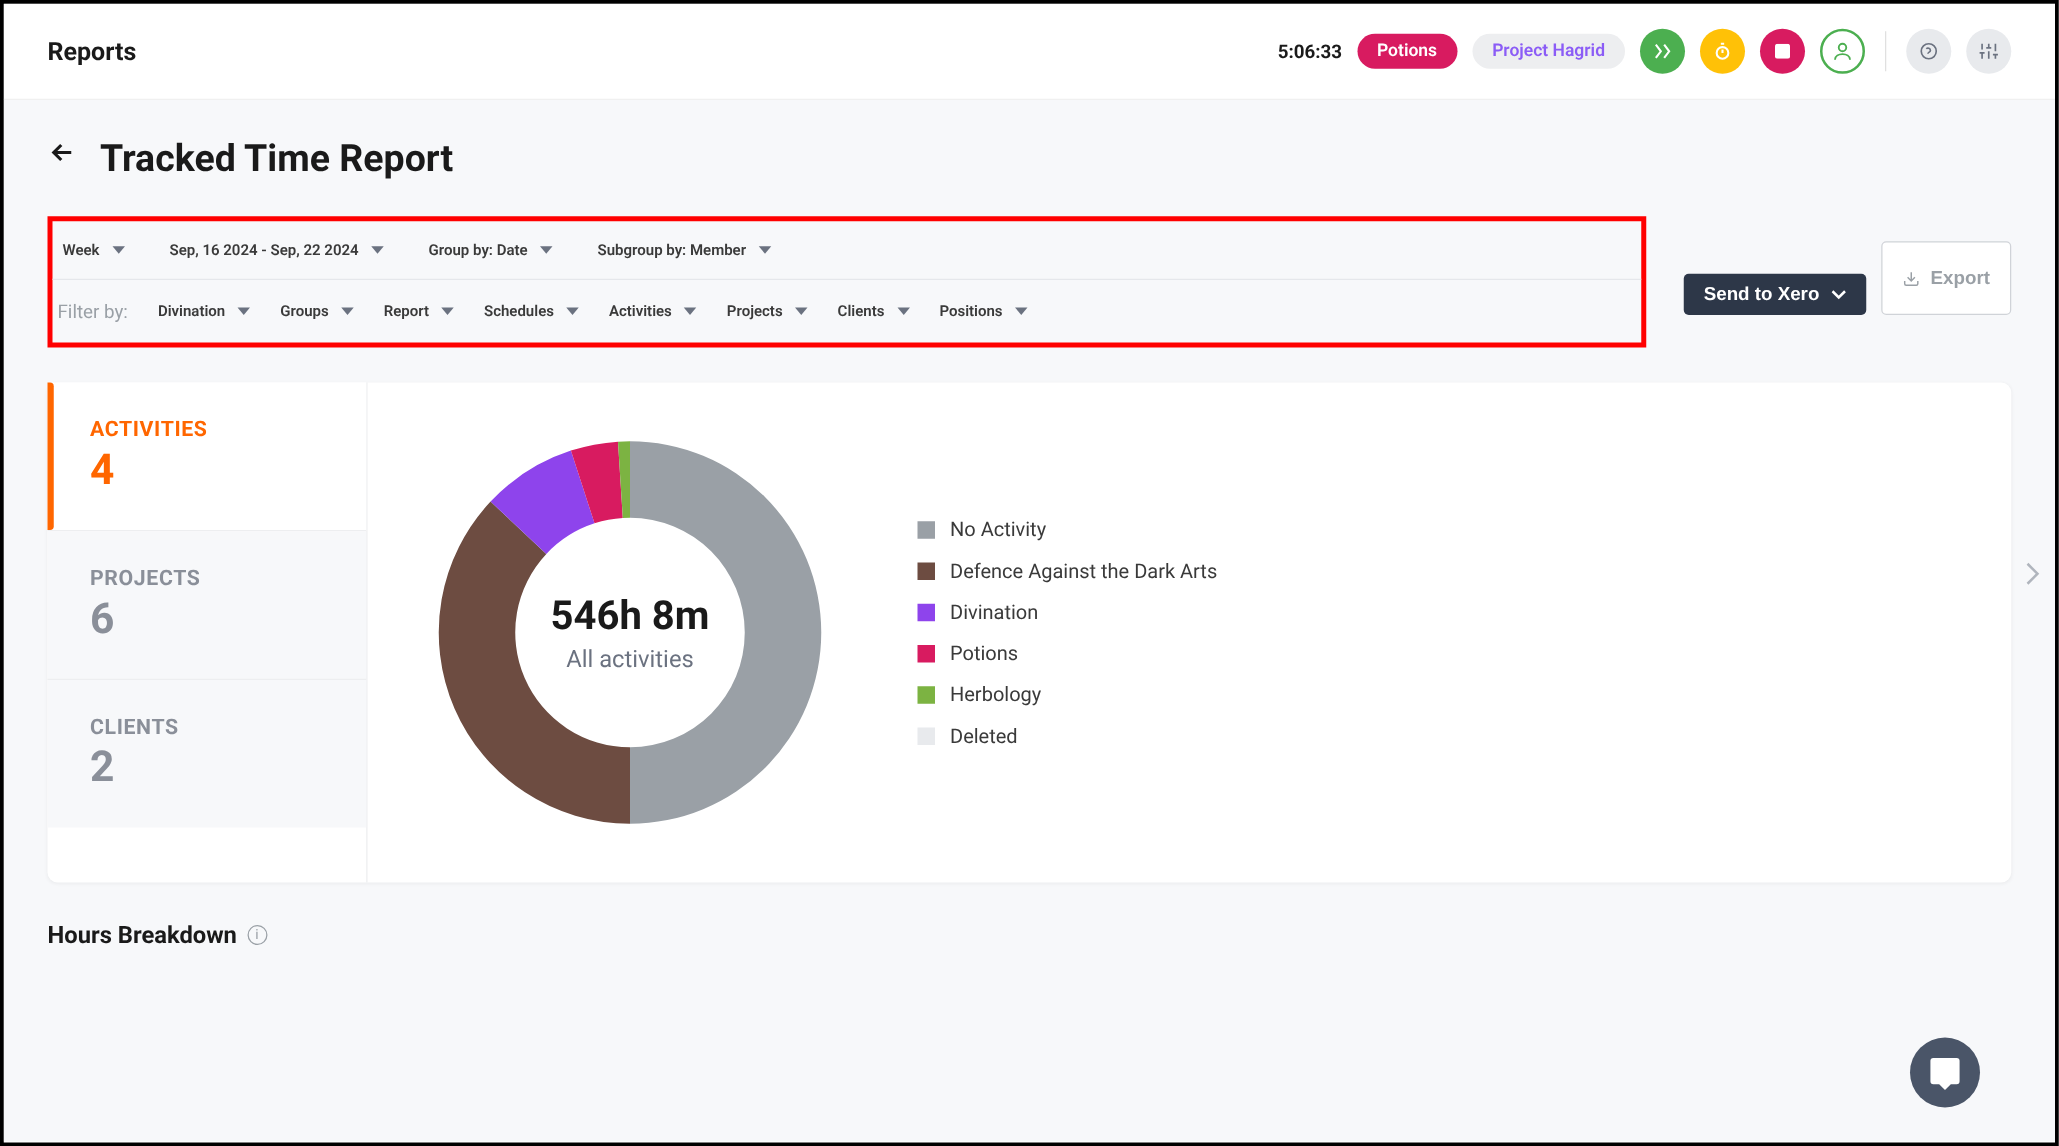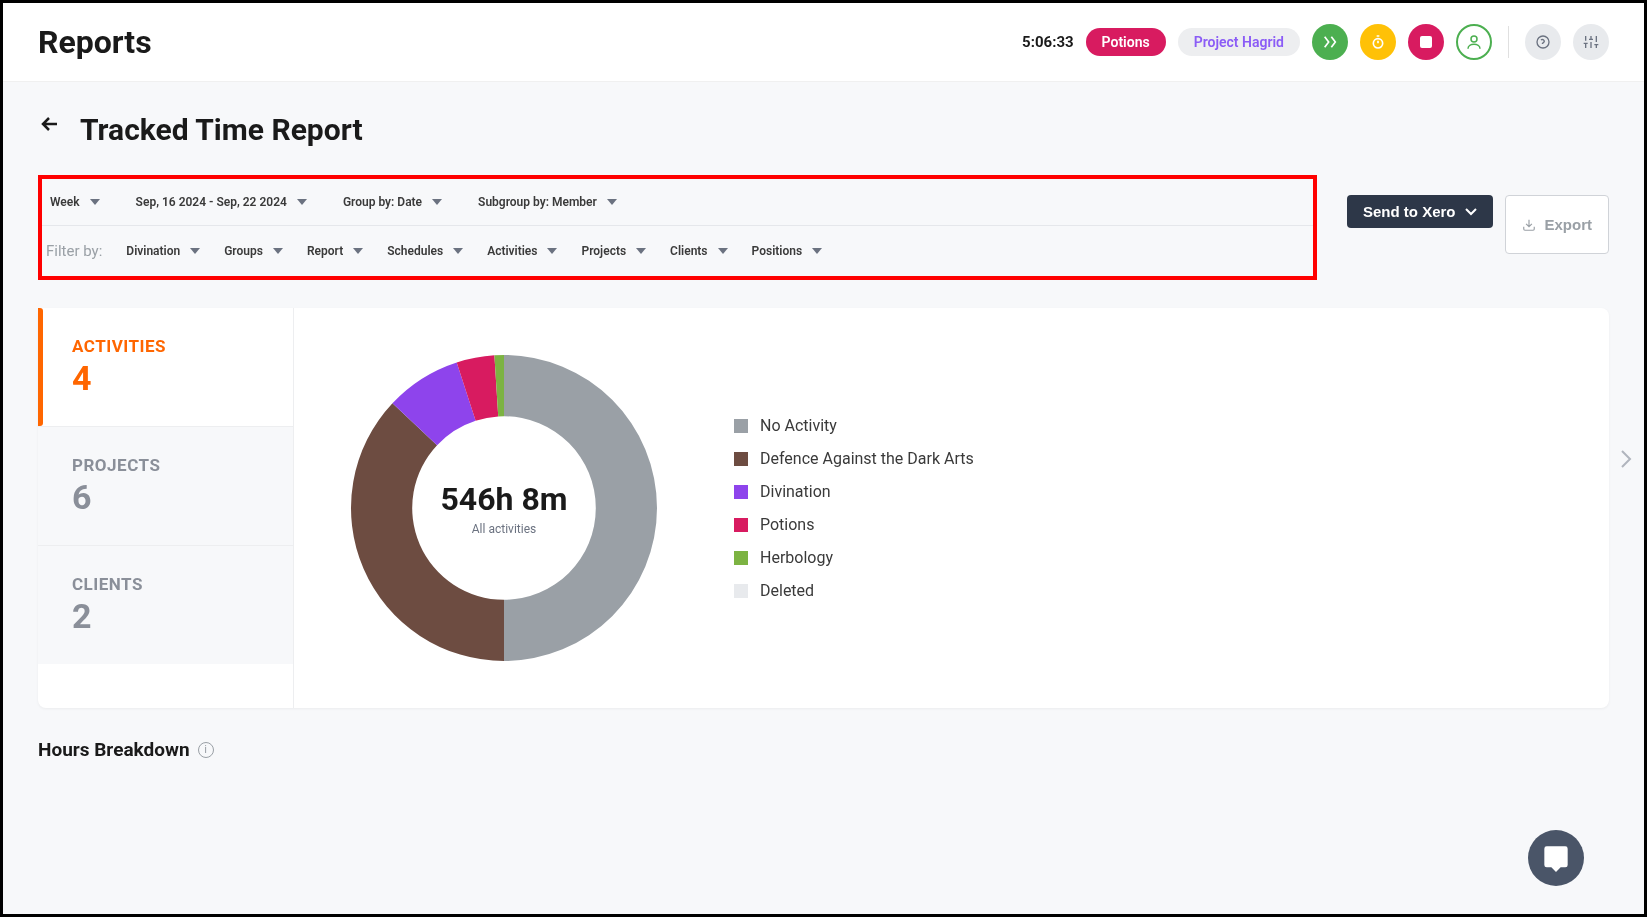--- a/index.html
+++ b/index.html
@@ -1,19 +1,19 @@
 <!DOCTYPE html>
 <html><head>
 <meta charset="utf-8">
 <style>
 * { box-sizing: border-box; margin: 0; padding: 0; }
 body { font-family: -apple-system, BlinkMacSystemFont, 'Segoe UI', Roboto, sans-serif; background: #fff; color: #1a1a1a; }
 .frame { border: 3px solid #000; width: 1647px; height: 917px; position: relative; overflow: hidden; }
 .header { display: flex; align-items: center; justify-content: space-between; padding: 20px 35px; background: #fff; border-bottom: 1px solid #f0f0f0; }
-.header-left { font-size: 32px; font-weight: 700; }
+.header-left { font-size: 20px; font-weight: 700; }
 .header-right { display: flex; align-items: center; gap: 12px; }
 .timer { font-size: 15px; font-weight: 700; text-align: right; }
 .pill { padding: 6px 16px; border-radius: 20px; font-size: 14px; font-weight: 600; }
 .pill-potions { background: #d81b60; color: #fff; }
 .pill-project { background: #edeef0; color: #8b5cf6; }
 .circ { width: 36px; height: 36px; border-radius: 50%; display: flex; align-items: center; justify-content: center; cursor: pointer; }
 .circ-green { background: #4caf50; color:#fff;}
 .circ-yellow { background: #ffc107; color:#fff;}
 .circ-red { background: #d81b60; color:#fff;}
 .circ-outline { border: 2px solid #4caf50; color: #4caf50; background:#fff;}
@@ -22,38 +22,38 @@
 .content { background: #f7f8fa; padding: 30px 35px; height: calc(100% - 78px); overflow: auto; }
 .back-row { display: flex; align-items: flex-start; gap: 18px; margin-bottom: 28px; }
 .back-icon { font-size: 22px; cursor: pointer; }
 .page-title { font-size: 30px; font-weight: 700; }
 .highlight-box { border: 4px solid #ff0000; padding: 0; margin-bottom: 28px; }
 .tb-row1 { display: flex; align-items: center; gap: 36px; padding: 16px 0; border-bottom: 1px solid #e5e7eb; }
 .tb-row2 { display: flex; align-items: center; gap: 24px; padding: 16px 0; }
 .dd { display: flex; align-items: center; gap: 10px; font-size: 12px; font-weight: 600; color: #3a3a3a; cursor: pointer; }
 .caret { width: 0; height: 0; border-left: 5px solid transparent; border-right: 5px solid transparent; border-top: 6px solid #6b7280; }
 .filter-label { color: #9aa0a6; font-size: 15px; }
-.actions { display: flex; gap: 12px; align-items: flex-start; padding-left: 30px; }
+.actions { display: flex; gap: 12px; align-items: flex-end; padding-left: 30px; }
 .btn-xero { background: #2d3748; color: #fff; padding: 8px 16px; border-radius: 4px; font-size: 15px; font-weight: 600; display: flex; align-items: center; gap: 10px; cursor: pointer; border:none;}
 .btn-export { background: #fff; border: 1px solid #d0d3d8; color: #9aa0a6; padding: 20px 16px; border-radius: 4px; font-size: 15px; font-weight: 600; display: flex; align-items: center; gap: 8px; cursor: pointer; }
 .card { background: #fff; border-radius: 8px; display: flex; box-shadow: 0 1px 3px rgba(0,0,0,0.05); }
 .tabs { width: 256px; display: flex; flex-direction: column; border-right: 1px solid #edeef0; }
 .tab { padding: 28px 34px; border-bottom: 1px solid #edeef0; position: relative; cursor: pointer; }
 .tab.active { background: #fff; }
 .tab.inactive { background: #f7f8fa; }
 .tab.active::before { content:''; position:absolute; left:0; top:0; bottom:0; width:5px; background:#ff6600; border-radius: 0 3px 3px 0;}
 .tab-label { font-size: 17px; font-weight: 700; letter-spacing: 0.5px; }
 .tab-count { font-size: 34px; font-weight: 700; margin-top: 2px; }
 .tab.active .tab-label, .tab.active .tab-count { color: #ff6600; }
 .tab.inactive .tab-label, .tab.inactive .tab-count { color: #8a8f99; }
 .chart-area { flex: 1; display: flex; align-items: center; padding: 30px 40px; gap: 60px; }
 .donut-wrap { position: relative; width: 340px; height: 340px; }
 .donut-center { position: absolute; top: 50%; left: 50%; transform: translate(-50%, -50%); text-align: center; }
 .donut-value { font-size: 32px; font-weight: 700; }
-.donut-sub { font-size: 12px; color: #6b7280; margin-top: 4px; }
+.donut-sub { font-size: 19px; color: #6b7280; margin-top: 4px; }
 .legend { display: flex; flex-direction: column; gap: 14px; }
 .legend-item { display: flex; align-items: center; gap: 12px; font-size: 16px; color:#3a3a3a;}
 .swatch { width: 14px; height: 14px; }
 .section-title { font-size: 19px; font-weight: 700; margin-top: 30px; display: flex; align-items: center; gap: 8px; }
 .info-icon { width: 16px; height: 16px; border: 1.5px solid #9aa0a6; border-radius: 50%; display: inline-flex; align-items: center; justify-content: center; font-size: 11px; color: #9aa0a6; font-weight:400;}
 .chat-bubble { position: absolute; bottom: 28px; right: 60px; width: 56px; height: 56px; background: #4a5568; border-radius: 50%; display: flex; align-items: center; justify-content: center; cursor: pointer; }
 .side-arrow { position: absolute; right: 12px; top: 50%; transform: translateY(-50%); color: #b0b5bd; font-size: 20px; cursor: pointer; }
 .toolbar-flex { display:flex; align-items:flex-start;}
 svg { display:block; }
 </style>

